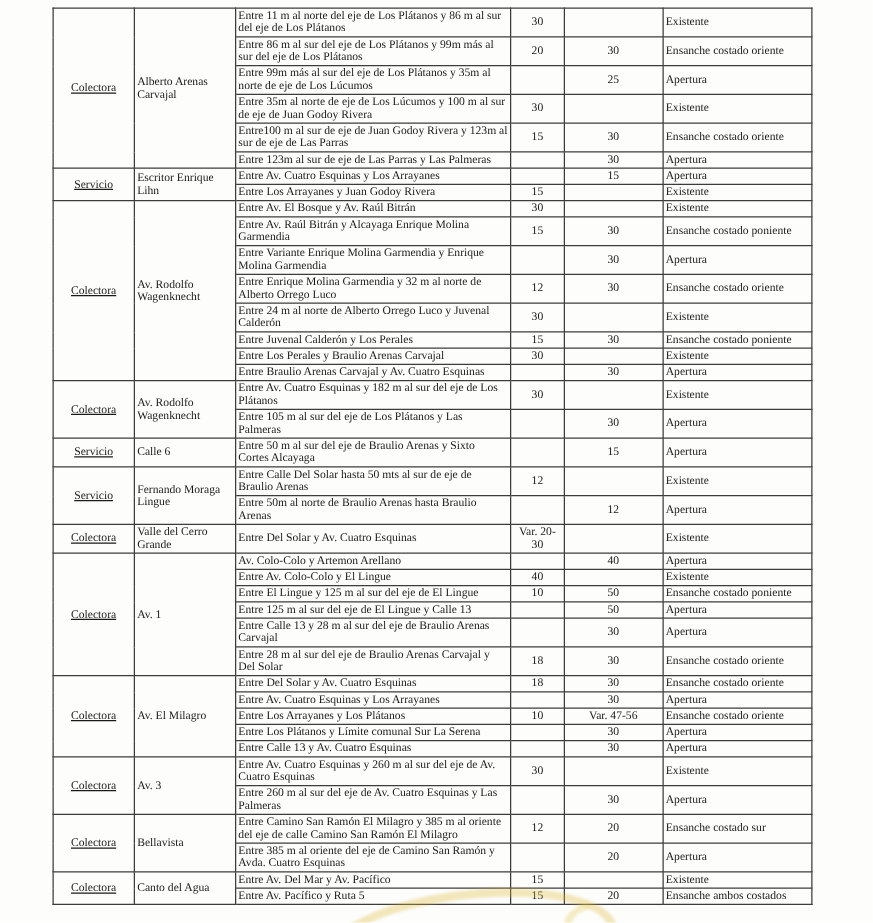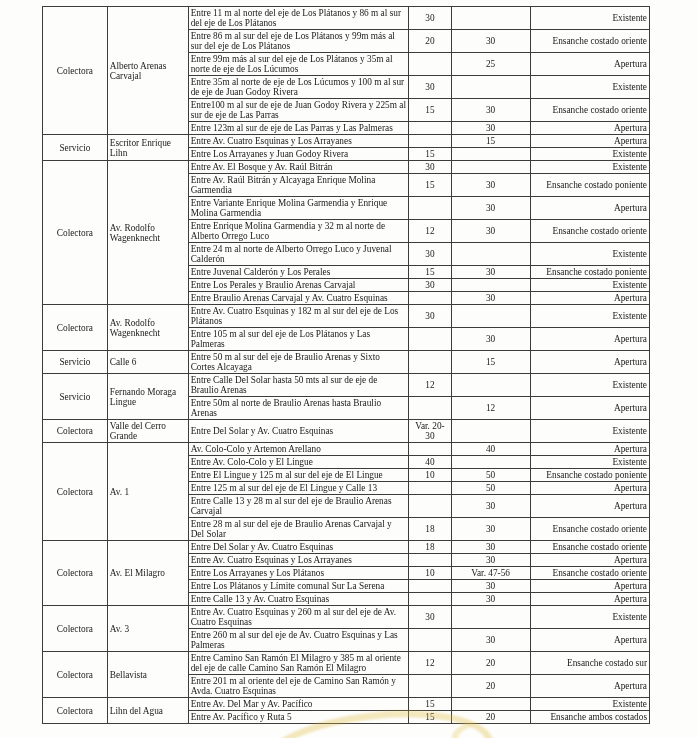--- a/index.html
+++ b/index.html
@@ -23,26 +23,26 @@
     table-layout:fixed;
   }
   table.roads td{
     border:1px solid #3c3c3c;
     font-size:9.3px;
     line-height:10px;
     padding:1px 2px;
     vertical-align:middle;
     word-wrap:break-word;
   }
-  td.c-type{text-align:center;}
+  td.c-type{text-align:center;text-decoration:underline;}
   td.c-name{text-align:left;}
   td.c-seg{text-align:left;}
   td.c-w1{text-align:center;}
   td.c-w2{text-align:center;}
-  td.c-status{text-align:right;}
+  td.c-status{text-align:left;}
   
   .artifact{
     position:absolute;
     bottom:-18px;left:60px;
     width:580px;height:48px;
     pointer-events:none;
     opacity:.55;
     filter:blur(1.2px);
   }
   .artifact .arc{
@@ -103,21 +103,21 @@
           <td class="c-w2">25</td>
           <td class="c-status">Apertura</td>
         </tr>
         <tr>
           <td class="c-seg">Entre 35m al norte de eje de Los Lúcumos y 100 m al sur de eje de Juan Godoy Rivera</td>
           <td class="c-w1">30</td>
           <td class="c-w2"></td>
           <td class="c-status">Existente</td>
         </tr>
         <tr>
-          <td class="c-seg">Entre100 m al sur de eje de Juan Godoy Rivera y 225m al sur de eje de Las Parras</td>
+          <td class="c-seg">Entre100 m al sur de eje de Juan Godoy Rivera y 123m al sur de eje de Las Parras</td>
           <td class="c-w1">15</td>
           <td class="c-w2">30</td>
           <td class="c-status">Ensanche costado oriente</td>
         </tr>
         <tr>
           <td class="c-seg">Entre 123m al sur de eje de Las Parras y Las Palmeras</td>
           <td class="c-w1"></td>
           <td class="c-w2">30</td>
           <td class="c-status">Apertura</td>
         </tr>
@@ -315,28 +315,28 @@
         </tr>
         <tr>
           <td class="c-type" rowspan="2">Colectora</td>
           <td class="c-name" rowspan="2">Bellavista</td>
           <td class="c-seg">Entre Camino San Ramón El Milagro y 385 m al oriente del eje de calle Camino San Ramón El Milagro</td>
           <td class="c-w1">12</td>
           <td class="c-w2">20</td>
           <td class="c-status">Ensanche costado sur</td>
         </tr>
         <tr>
-          <td class="c-seg">Entre 201 m al oriente del eje de Camino San Ramón y Avda. Cuatro Esquinas</td>
+          <td class="c-seg">Entre 385 m al oriente del eje de Camino San Ramón y Avda. Cuatro Esquinas</td>
           <td class="c-w1"></td>
           <td class="c-w2">20</td>
           <td class="c-status">Apertura</td>
         </tr>
         <tr>
           <td class="c-type" rowspan="2">Colectora</td>
-          <td class="c-name" rowspan="2">Lihn del Agua</td>
+          <td class="c-name" rowspan="2">Canto del Agua</td>
           <td class="c-seg">Entre Av. Del Mar y Av. Pacífico</td>
           <td class="c-w1">15</td>
           <td class="c-w2"></td>
           <td class="c-status">Existente</td>
         </tr>
         <tr>
           <td class="c-seg">Entre Av. Pacífico y Ruta 5</td>
           <td class="c-w1">15</td>
           <td class="c-w2">20</td>
           <td class="c-status">Ensanche ambos costados</td>

